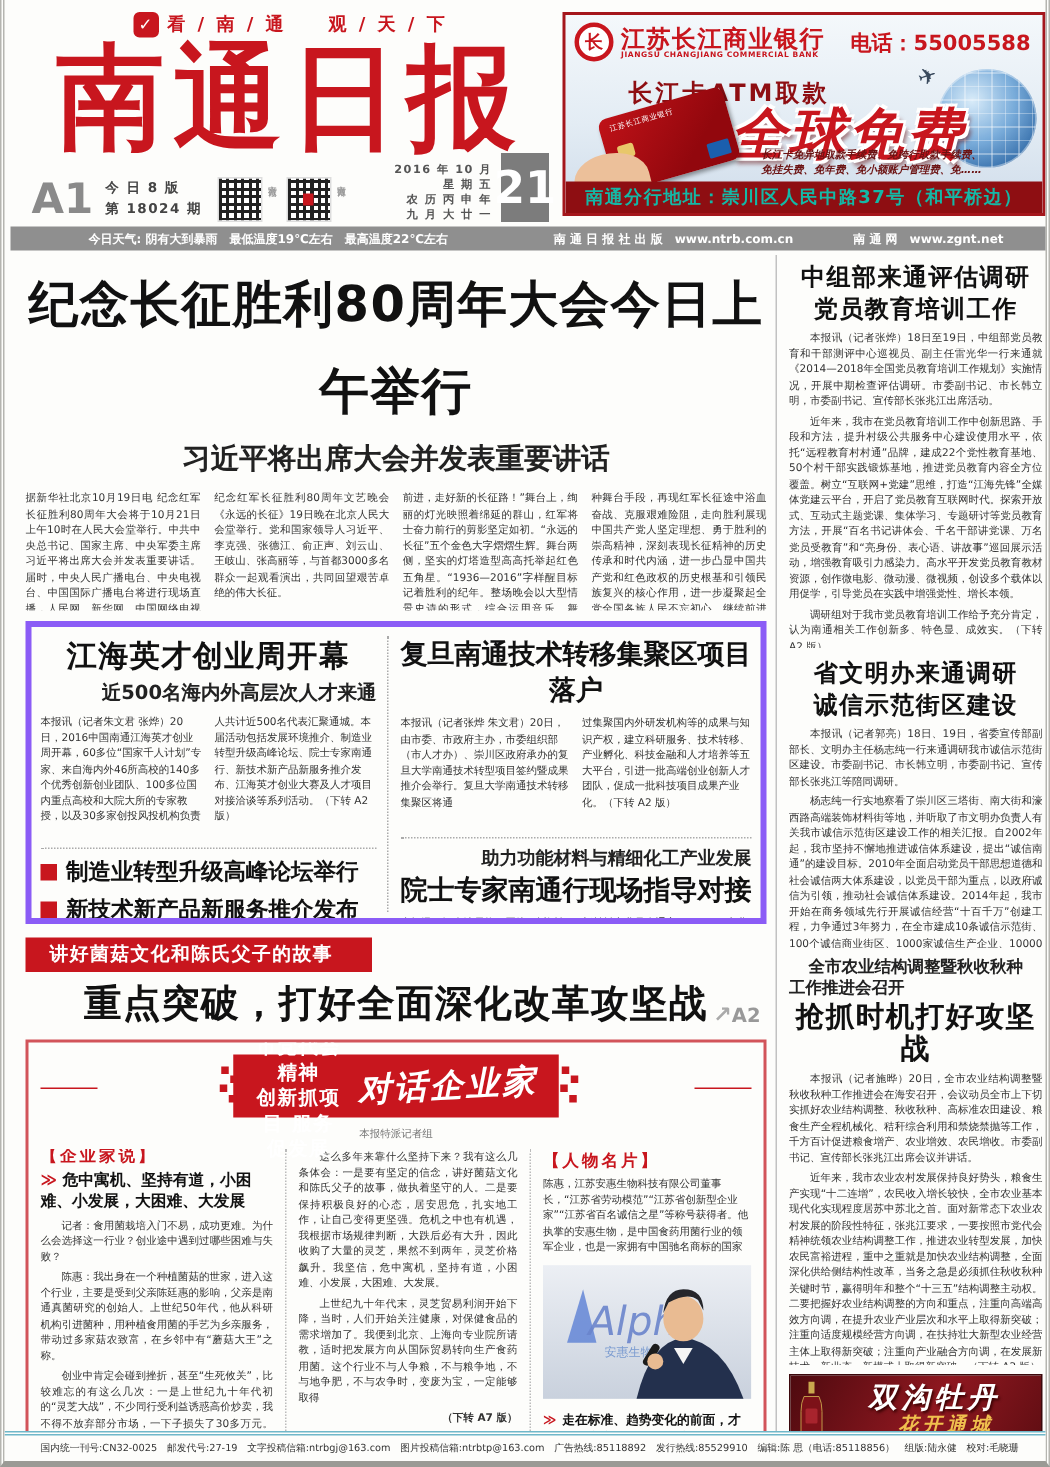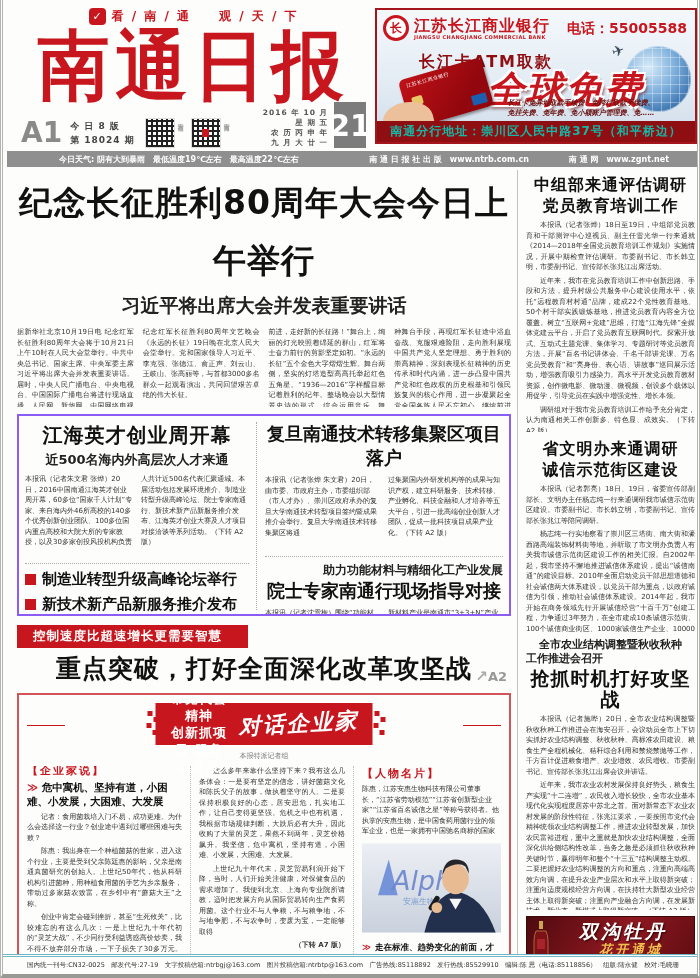--- a/index.html
+++ b/index.html
@@ -73,26 +73,26 @@
   .right-col{width:186px;border-left:1px solid #c2c2c2;padding:4px 8px 0 8px;}
 
   .lead-headline{font-size:33px;font-weight:900;text-align:center;letter-spacing:1px;color:#111;line-height:58px;}
   .lead-subhead{font-size:19px;font-weight:700;text-align:center;color:#222;margin-top:3px;}
   .lead-body{display:flex;gap:9px;height:80px;overflow:hidden;margin-top:8px;}
   .lead-body div{flex:1;font-size:7px;line-height:10.5px;text-align:justify;color:#333;}
 
   .small{font-size:7px;line-height:10.5px;color:#333;}
   .small p{margin:0 0 3px;text-indent:2em;text-align:justify;}
 
-  .box-section{border:2px solid #8b5cf6;margin-top:7px;height:202px;display:flex;padding:6px 6px 4px;overflow:hidden;}
+  .box-section{border:4px solid #8b5cf6;margin-top:7px;height:202px;display:flex;padding:6px 6px 4px;overflow:hidden;}
   .bs-left{width:232px;padding-right:7px;border-right:1px dotted #aaa;}
   .bs-right{flex:1;padding-left:8px;}
   .bs-title{font-size:20px;font-weight:900;text-align:center;color:#111;letter-spacing:1px;}
   .bs-title2{font-size:18px;font-weight:900;text-align:center;color:#111;}
-  .bs-sub{font-size:13px;font-weight:700;text-align:center;color:#222;margin-top:2px;}
+  .bs-sub{font-size:13px;font-weight:700;text-align:right;color:#222;margin-top:2px;}
   .bs-kicker{font-size:12px;font-weight:700;text-align:right;color:#222;margin-top:5px;}
   .two-col{display:flex;gap:8px;margin-top:5px;overflow:hidden;}
   .two-col > div{flex:1;}
   .dotline{border-top:1px dotted #aaa;margin:5px 0 4px;}
   .bullet-line{display:flex;align-items:center;gap:6px;font-size:15px;font-weight:900;color:#111;margin:6px 0;}
   .sq{width:11px;height:11px;background:#c8161e;flex:0 0 auto;}
   .pointer{color:#999;font-weight:700;font-size:13px;}
   .pointer .ar{font-size:15px;color:#aaa;}
 
   .series-label{display:inline-block;background:#c8161e;color:#fff;font-size:12.5px;font-weight:700;
@@ -269,21 +269,21 @@
           <div class="bs-kicker">助力功能材料与精细化工产业发展</div>
           <div class="bs-title2">院士专家南通行现场指导对接</div>
           <div class="two-col small" style="height:56px">
             <div>本报讯（记者沈雪梅）围绕“功能材料与精细化工产业”，20日，由市科协、市院士联系服务部主办的院士专家南通行活动，迎来了一批中国工程院院士。</div>
             <div>新材料产业是南通市“3+3+N”产业发展方向明确的三大重点新兴产业之一，功能材料具有传统材料所不具有的优异性能和特殊功能，是新材料产业发展的主要方向。（下转 A2 版）</div>
           </div>
         </div>
       </div>
 
       
-      <div class="series-label">控制速度比超速增长更需要智慧</div>
+      <div class="series-label">讲好菌菇文化和陈氏父子的故事</div>
       <div class="series-row">
         <div class="series-headline">重点突破，打好全面深化改革攻坚战</div>
         <span class="series-pointer pointer">
           <span class="ar">↗</span><span>A2</span>
         </span>
       </div>
 
       
       <div class="feature">
         <div class="banner-wrap">

